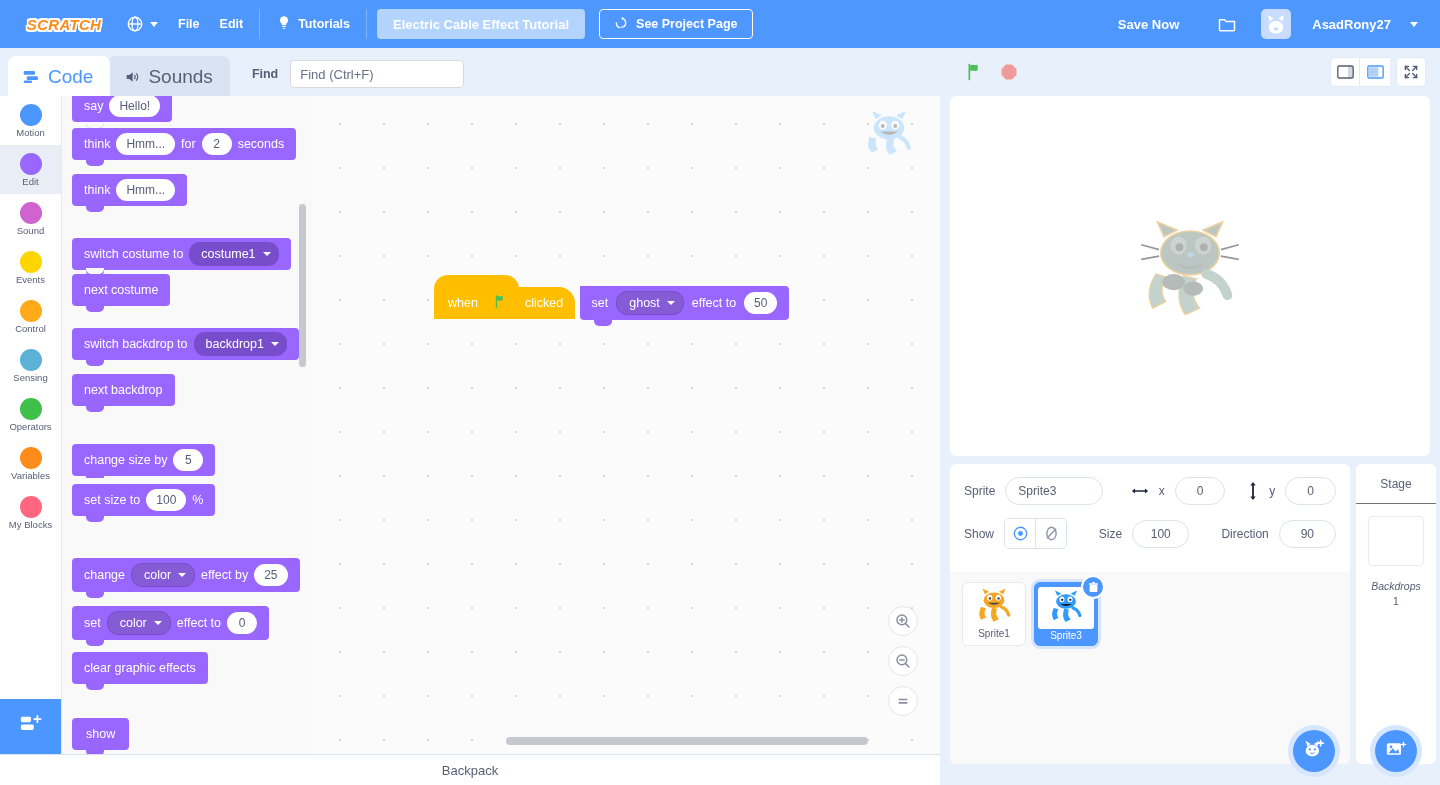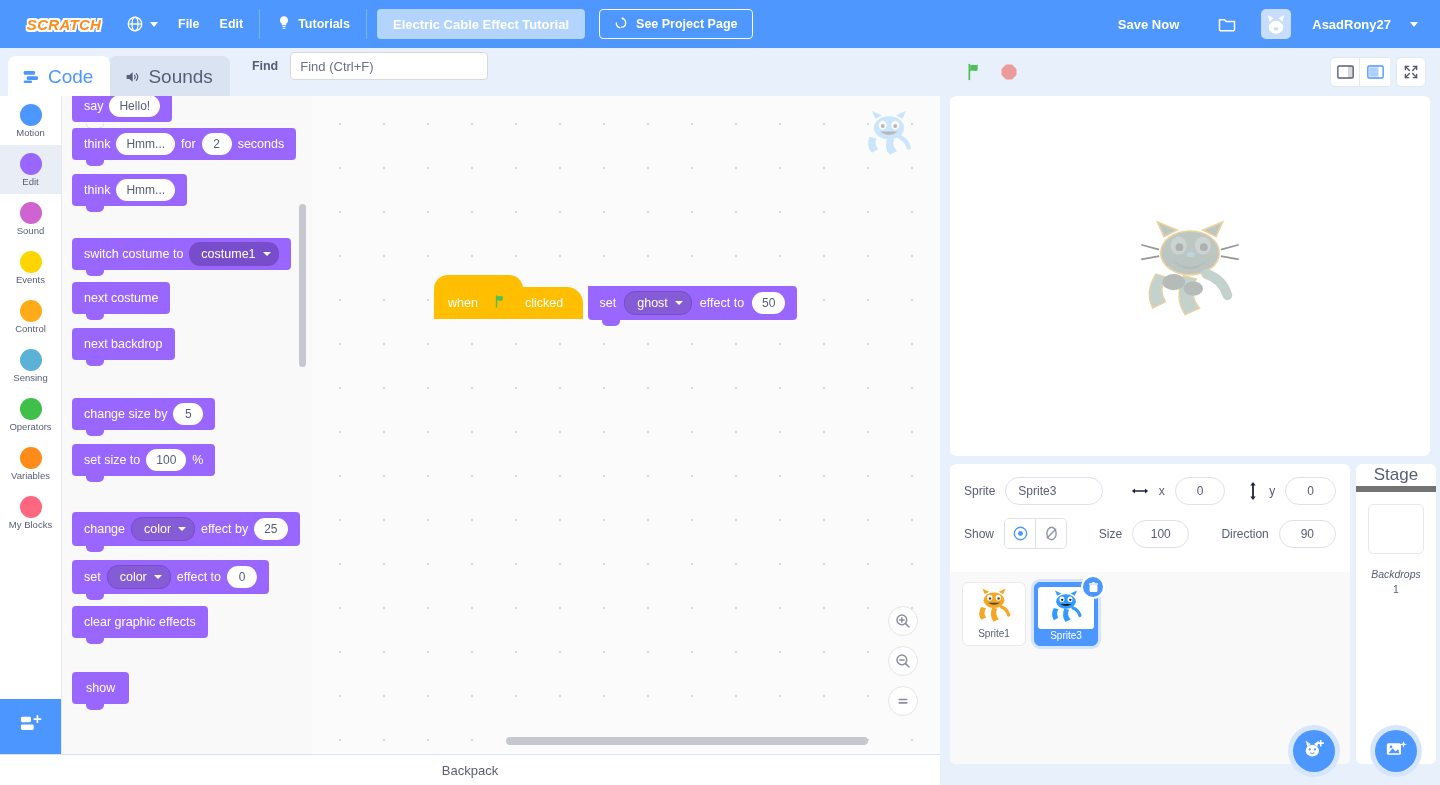--- a/index.html
+++ b/index.html
@@ -72,24 +72,24 @@
     gap: 7px; background: #d9e3f2; color: #575e75; font-size: 19px;
     border-radius: 8px 8px 0 0; cursor: pointer; margin-right: -2px;
     border: 1px solid #d9e3f2; border-bottom: none; position: relative;
   }
   .tab.active { background: #fff; color: #4c97ff; font-weight: normal; z-index: 3;
                 border-color: #fff; }
   .tab:nth-child(1) { margin-left: 8px; }
   .tab .ti { display: flex; align-items: center; }
 
   .findwrap { display: flex; align-items: center; gap: 12px; margin-left: 24px;
-              padding-bottom: 16px; }
+              padding-bottom: 8px; }
   .findlabel { font-size: 12.5px; font-weight: bold; color: #575e75; }
   .findinput {
-    width: 198px; height: 28px; border: 1px solid #d9d9d9; border-radius: 4px;
+    width: 174px; height: 28px; border: 1px solid #d9d9d9; border-radius: 4px;
     background: #fff; padding: 0 9px; font-size: 13px; color: #575e75;
     font-family: "Liberation Sans", sans-serif; outline: none;
   }
   .findinput::placeholder { color: #6b7087; }
 
   
   .stagehdr {
     position: absolute; top: 48px; left: 940px; width: 500px; height: 48px;
     background: #e8f0fc; display: flex; align-items: center; padding: 0 14px;
     z-index: 20;
@@ -179,21 +179,21 @@
     background-size: 44px 44px; background-position: 6px 6px;
   }
   .spritewatermark {
     position: absolute; top: 14px; right: 22px; opacity: .38; width: 58px;
     pointer-events: none;
   }
   .script { position: absolute; left: 122px; top: 190px; }
   .hatblk {
     position: relative; background: #ffbf00; color: #fff; font-size: 12.5px;
     height: 32px; display: inline-flex; align-items: center; gap: 16px;
-    padding: 0 20px 0 14px; border-radius: 4px 16px 0 0; cursor: grab;
+    padding: 0 12px 0 14px; border-radius: 4px 16px 0 0; cursor: grab;
   }
   .hatblk::before {
     content:""; position:absolute; left:0; top:-12px; width: 60%; height: 14px;
     background: #ffbf00; border-radius: 26px 26px 0 0;
   }
   .stackblk {
     position: relative; background: #9966ff; color: #fff; font-size: 12.5px;
     height: 34px; display: inline-flex; align-items: center; gap: 8px;
     padding: 0 12px; border-radius: 0 4px 4px 4px; cursor: grab;
     margin-top: 0;
@@ -266,23 +266,23 @@
     position: absolute; top: -8px; right: -8px; width: 24px; height: 24px;
     border-radius: 50%; background: #4c97ff; border: 2px solid #fff;
     display: flex; align-items: center; justify-content: center; cursor: pointer;
   }
 
   
   .stagesel {
     position: absolute; top: 464px; left: 1356px; width: 80px; height: 300px;
     background: #fff; border-radius: 6px; z-index: 8; overflow: hidden;
   }
-  .stagesel-hdr { height: 28px; display: flex; align-items: center;
-                  justify-content: center; font-size: 17px; color: #575e75;
-                  border-bottom: 6px solid #737373; }
+  .stagesel-hdr { height: 40px; display: flex; align-items: center;
+                  justify-content: center; font-size: 12px; color: #575e75;
+                  border-bottom: 1px solid #737373; }
   .backdropthumb {
     width: 56px; height: 50px; margin: 12px auto 0; background: #fff;
     border: 1px solid #e7e9ee; border-radius: 5px; cursor: pointer;
   }
   .bd-lbl { text-align: center; font-size: 10.5px; color: #575e75; margin-top: 14px; font-style: italic; }
   .bd-num { text-align: center; font-size: 10.5px; color: #575e75; margin-top: 3px; }
 
   
   .fab {
     position: absolute; width: 42px; height: 42px; border-radius: 50%;
@@ -517,41 +517,50 @@
         <div class="blk" style="margin-top:26px">
           <span>switch costume to</span>
           <span class="drop">
             <span>costume1</span>
             <span class="dcaret"></span>
           </span>
         </div>
       </div>
 
       <div class="blk-row">
+        <div class="blk" style="">
+          <span>next costume</span>
+        </div>
+      </div>
+
+      <div class="blk-row">
         <div class="blk" style="margin-top:8px">
-          <span>next costume</span>
-        </div>
-      </div>
-
+          <span>switch backdrop to</span>
+          <span class="drop">
+            <span>backdrop1</span>
+            <span class="dcaret"></span>
+          </span>
+        </div>
+      </div>
 
       <div class="blk-row" style="height:70px">
         <div class="blk" style="margin-top:8px">
           <span>next backdrop</span>
         </div>
       </div>
 
       <div class="blk-row">
         <div class="blk" style="margin-top:8px">
           <span>change size by</span>
           <span class="oval">5</span>
         </div>
       </div>
 
       <div class="blk-row" style="height:68px">
-        <div class="blk" style="margin-top:8px">
+        <div class="blk" style="margin-top:2px">
           <span>set size to</span>
           <span class="oval">100</span>
           <span>%</span>
         </div>
       </div>
 
       <div class="blk-row">
         <div class="blk" style="margin-top:8px;height:34px">
           <span>change</span>
           <span class="drop boxed">

